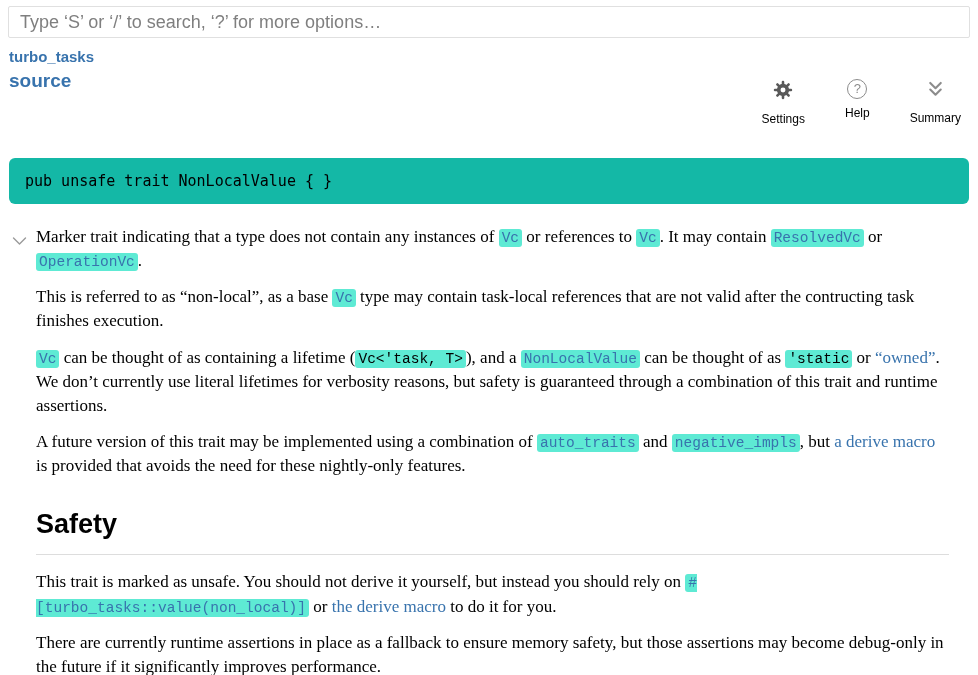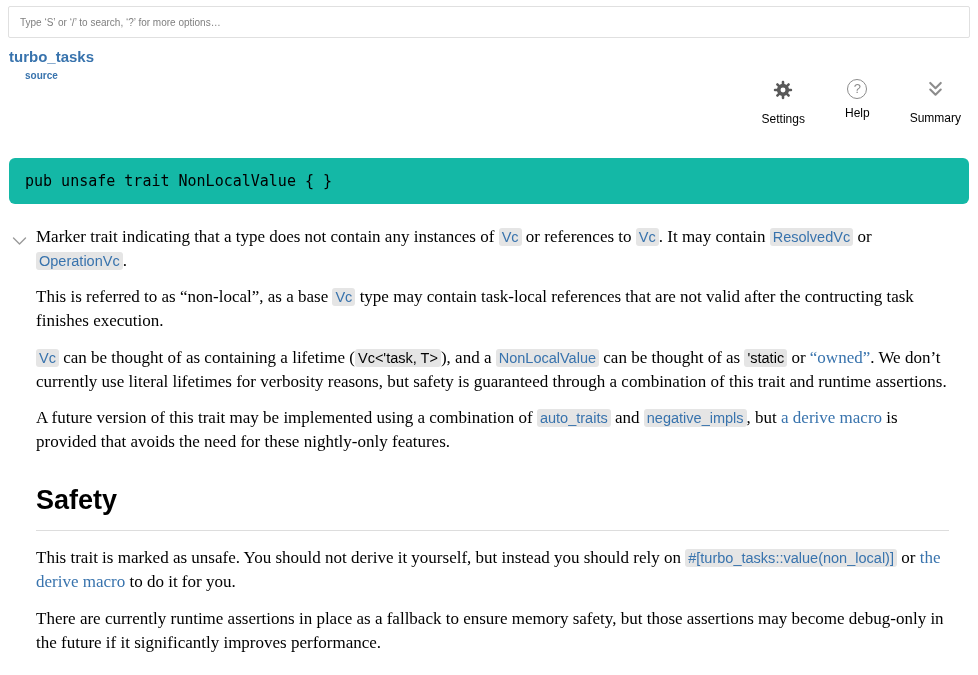--- a/index.html
+++ b/index.html
@@ -12,39 +12,39 @@
     overflow: hidden;
   }
 
   
   .search-wrap { padding: 6px 8px 0 8px; }
   .search-input {
     width: 100%; height: 32px;
     border: 1px solid #e0e0e0; border-radius: 2px;
     padding: 0 11px;
     font-family: "Liberation Sans", sans-serif;
-    font-size: 10px; color: #111;
+    font-size: 18px; color: #111;
     outline: none; background: #fff;
   }
   .search-input::placeholder { color: #7f7f7f; opacity: 1; }
 
   
   .main { padding: 0 9px; }
   .crumbs { margin-top: 10px; font-size: 15px; font-weight: bold; }
   a { text-decoration: none; }
   .blue-link { color: #3873AD; }
   .heading-row { display: flex; justify-content: space-between; align-items: flex-start; }
   .page-title {
     margin: 5px 0 0 0;
     font-size: 24px; font-weight: bold; line-height: 1.2;
     display: flex; align-items: center; gap: 9px;
   }
   .trait-name { color: #6e4fc9; }
   .copy-btn { background: none; border: none; padding: 0; cursor: pointer; display: inline-flex; margin-top: 2px; }
-  .source-link { display: inline-block; margin-top: 5px; font-size: 10px; font-weight: bold; margin-left: 16px; }
+  .source-link { display: inline-block; margin-top: 5px; font-size: 19px; font-weight: bold; }
 
   .utility { display: flex; gap: 40px; margin-top: 14px; margin-right: 8px; }
   .utility .u-item { display: flex; flex-direction: column; align-items: center; gap: 7px; cursor: pointer; }
   .utility .u-label { font-size: 12px; color: #000; }
   .help-circle {
     width: 20px; height: 20px; border-radius: 50%;
     border: 1.5px solid #8c8c8c; color: #8c8c8c;
     font-size: 13px; line-height: 17px; text-align: center;
     font-family: "Liberation Sans", sans-serif;
   }
@@ -63,23 +63,23 @@
   .docblock {
     position: relative;
     margin: 21px 0 0 27px;
     max-width: 913px;
     font-family: "Liberation Serif", serif;
     font-size: 17px; line-height: 1.42;
   }
   .toggle { position: absolute; left: -24px; top: 5px; }
   .docblock p { margin: 0 0 12px 0; }
   .docblock code {
-    font-family: Liberation Sans, sans-serif;
+    font-family: Liberation Mono, monospace;
     font-size: 0.855em;
-    background: #e5e5e5; border-radius: 3px;
+    background: #5eead4; border-radius: 3px;
     padding: 1px 3px;
   }
   a.code-link code { color: #3873AD; }
   a.text-link { color: #3873AD; }
   h2.section-header {
     font-family: "Liberation Sans", sans-serif;
     font-size: 27px; font-weight: bold;
     margin: 27px 0 15px 0;
     padding-bottom: 11px;
     border-bottom: 1px solid #ddd;

